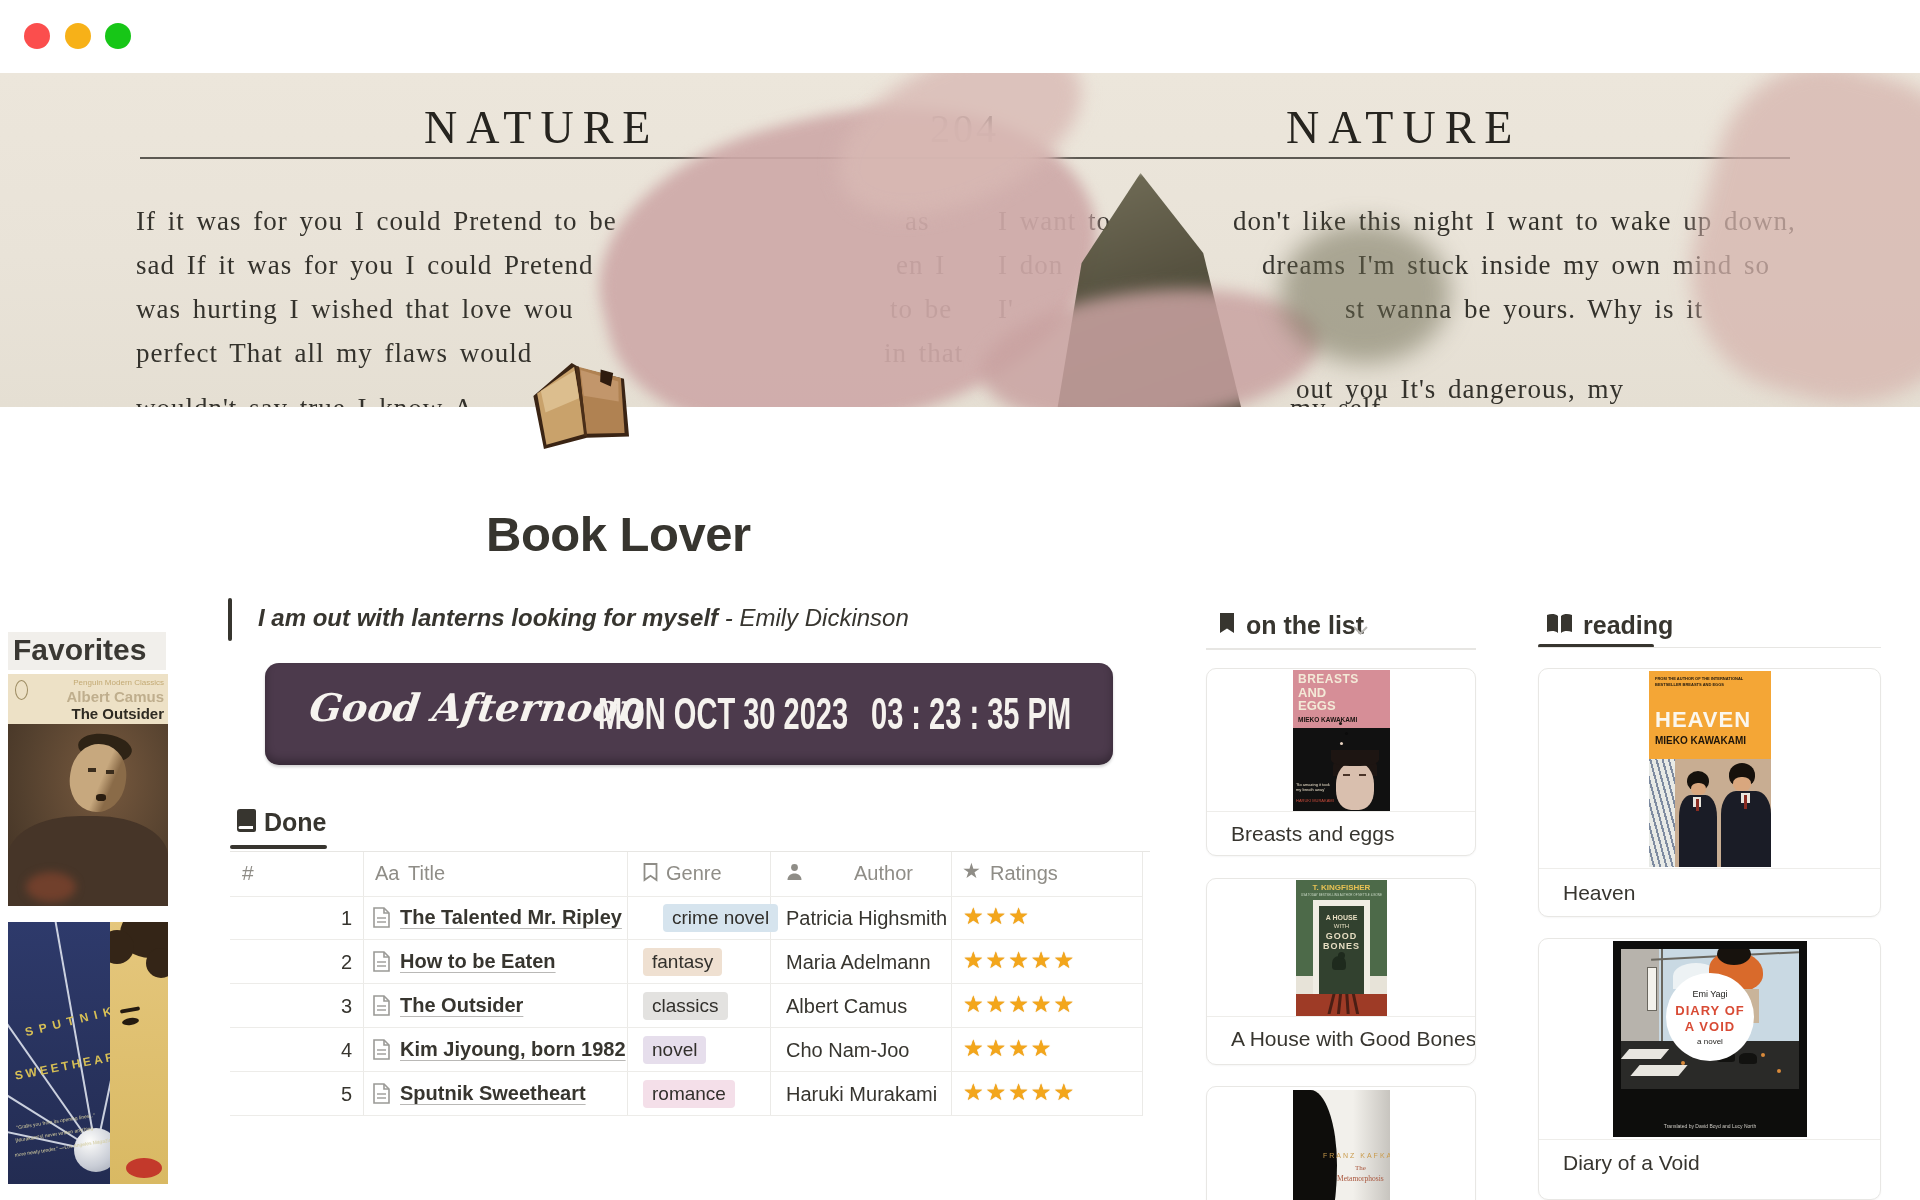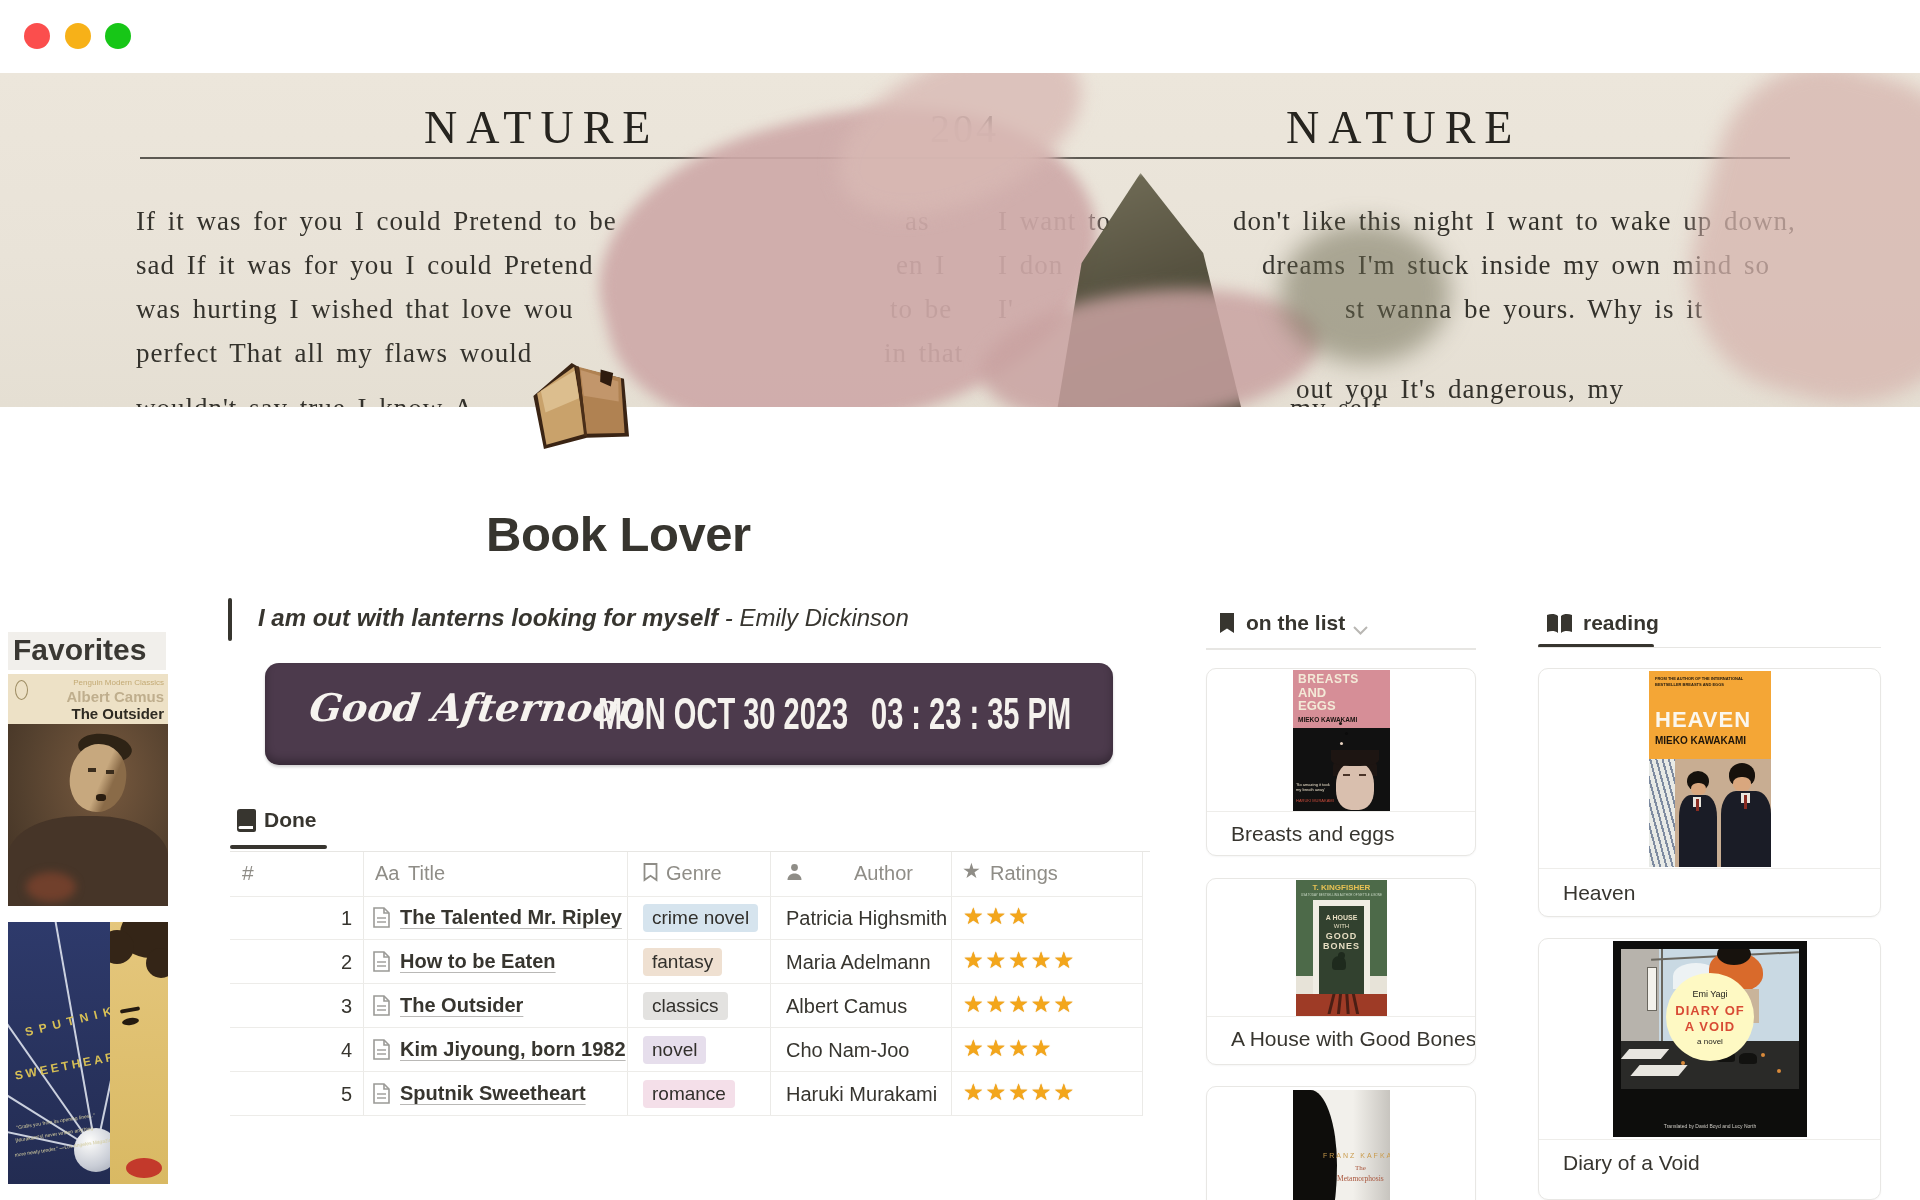--- a/index.html
+++ b/index.html
@@ -29,21 +29,21 @@
   .tag { display:inline-block; padding:3px 9px; border-radius:4px; font-size:19px; color:#32302C; white-space:nowrap;}
   .stars { font-size:23px; letter-spacing:2px; color:#F3A61B; text-shadow:0 0 1px #D98E14; white-space:nowrap;}
   .author-cell { font-size:20px; color:#37352F; white-space:nowrap; }
   .num-cell { font-size:20px; color:#37352F; text-align:right; }
 
   
   .card { position:absolute; background:#fff; border:1px solid #E8E7E4; border-radius:10px;
     box-shadow:0 1px 2px rgba(0,0,0,.04); overflow:hidden; }
   .card-label { font-size:21px; font-weight:500; color:#37352F; white-space:nowrap; }
   .card-divider { position:absolute; left:0; right:0; height:1px; background:#EEEDEA; }
-  .tab-label { font-size:21px; font-weight:600; color:#37352F; }
+  .tab-label { font-size:25px; font-weight:600; color:#37352F; }
   .cover { position:absolute; overflow:hidden; }
 
   
   .tt { position:absolute; white-space:nowrap; }
 </style>
 </head>
 <body>
 
 <div class="abs" style="top:0;left:0;width:1920px;height:73px;background:#fff;">
   <div class="abs" style="left: 24px; top: 23px; width: 26px; height: 26px; border-radius: 50%; background-color: rgb(251, 78, 77);"></div>
@@ -150,21 +150,21 @@
 
 <div class="abs" style="left:230px;top:896px;width:912px;height:44px;">
   <div class="abs num-cell" style="left:0;top:11px;width:122px;">1</div>
   <div class="abs" style="left:143px;top:11px;"><svg width="17" height="21" viewBox="0 0 17 21">
         <path d="M1 1h10l5 5v14H1z" fill="none" stroke="#9B9A97" stroke-width="1.6"></path>
         <path d="M11 1v5h5" fill="none" stroke="#9B9A97" stroke-width="1.6"></path>
         <line x1="4" y1="11" x2="13" y2="11" stroke="#9B9A97" stroke-width="1.4"></line>
         <line x1="4" y1="15" x2="13" y2="15" stroke="#9B9A97" stroke-width="1.4"></line>
       </svg></div>
   <div class="abs title-link" style="left:170px;top:10px;text-align:center;">The Talented Mr. Ripley</div>
-  <div class="abs" style="left:413px;top:8px;"><span class="tag" style="background-color: rgb(214, 228, 238);">crime novel</span></div>
+  <div class="abs" style="left:413px;top:8px;"><span class="tag" style="background-color: rgb(214, 228, 238); margin-left: 20px;">crime novel</span></div>
   <div class="abs author-cell" style="left:556px;top:11px;">Patricia Highsmith</div>
   <div class="abs stars" style="left:733px;top:7px;">★★★</div>
   <div class="abs row-line" style="left:0;top:43px;width:912px;"></div>
 </div>
 
 <div class="abs" style="left:230px;top:940px;width:912px;height:44px;">
   <div class="abs num-cell" style="left:0;top:11px;width:122px;">2</div>
   <div class="abs" style="left:143px;top:11px;"><svg width="17" height="21" viewBox="0 0 17 21">
         <path d="M1 1h10l5 5v14H1z" fill="none" stroke="#9B9A97" stroke-width="1.6"></path>
         <path d="M11 1v5h5" fill="none" stroke="#9B9A97" stroke-width="1.6"></path>
@@ -387,21 +387,21 @@
       <div class="abs" style="left:4px;top:100px;width:40px;height:10px;background:#E8E6E0;transform:skewX(-40deg);"></div>
       <div class="abs" style="left:14px;top:116px;width:48px;height:11px;background:#E8E6E0;transform:skewX(-40deg);"></div>
       <div class="abs" style="left:102px;top:88px;width:7px;height:16px;background:#D9B13A;"></div>
       <div class="abs" style="left:96px;top:102px;width:18px;height:11px;background:#121210;border-radius:40% 40% 20% 20%;"></div>
       <div class="abs" style="left:118px;top:104px;width:18px;height:11px;background:#121210;border-radius:40% 40% 20% 20%;"></div>
       <div class="abs" style="left:78px;top:96px;width:4px;height:4px;background:#D98A3A;border-radius:50%;"></div>
       <div class="abs" style="left:140px;top:104px;width:4px;height:4px;background:#D98A3A;border-radius:50%;"></div>
       <div class="abs" style="left:60px;top:112px;width:4px;height:4px;background:#D98A3A;border-radius:50%;"></div>
       <div class="abs" style="left:156px;top:120px;width:4px;height:4px;background:#D98A3A;border-radius:50%;"></div>
     </div>
-    <div class="abs" style="left:53px;top:32px;width:88px;height:88px;background:#fef9c3;border-radius:50%;">
+    <div class="abs" style="left:53px;top:32px;width:88px;height:88px;background:#ffffff;border-radius:50%;">
       <div class="tt" style="left:0;top:16px;width:88px;text-align:center;font-size:9px;color:#1C1B18;">Emi Yagi</div>
       <div class="tt" style="left:0;top:30px;width:88px;text-align:center;font-size:13px;font-weight:700;color:#D84B35;letter-spacing:1px;">DIARY OF</div>
       <div class="tt" style="left:0;top:46px;width:88px;text-align:center;font-size:13px;font-weight:700;color:#D84B35;letter-spacing:1px;">A VOID</div>
       <div class="tt" style="left:0;top:64px;width:88px;text-align:center;font-size:8px;color:#1C1B18;">a novel</div>
     </div>
     <div class="tt" style="left:0;top:182px;width:194px;text-align:center;font-size:5px;color:#CFCCC6;">Translated by David Boyd and Lucy North</div>
   </div>
   <div class="card-divider" style="top:200px;"></div>
   <div class="abs card-label" style="left:24px;top:212px;">Diary of a Void</div>
 </div>

